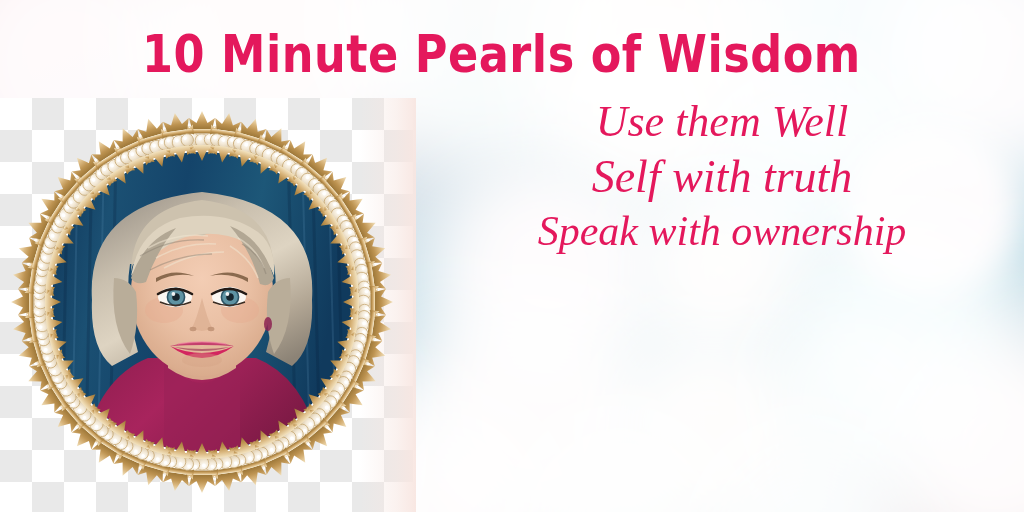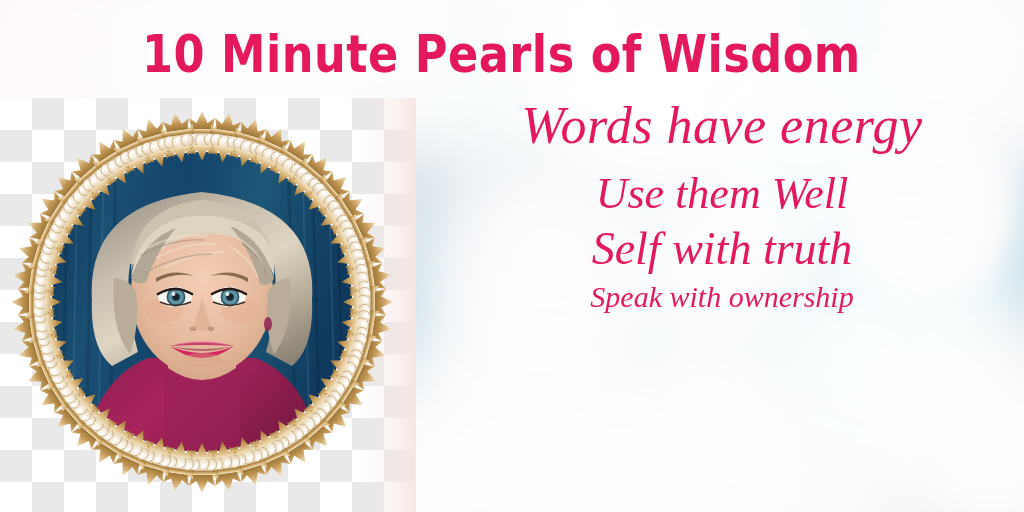--- a/index.html
+++ b/index.html
@@ -117,21 +117,21 @@
     font-style: italic;
   }
   .line {
     display: block;
     line-height: 1.0;
     white-space: nowrap;
   }
   .line.l0 { font-size: 52px; margin-bottom: 20px; letter-spacing: 0.5px; }
   .line.l1 { font-size: 44px; margin-bottom: 10px; }
   .line.l2 { font-size: 46px; margin-bottom: 10px; }
-  .line.l3 { font-size: 30px; margin-bottom: 8px; }
+  .line.l3 { font-size: 42px; margin-bottom: 8px; }
   .line.l4 { font-size: 44px; margin-bottom: 8px; }
   .line.l5 { font-size: 44px; }
 </style>
 </head>
 <body>
 
 <div id="canvas">
 
   <div class="bg-base"></div>
 
@@ -378,19 +378,18 @@
           <use href="#orn" transform="rotate(343.64 202 202) translate(202 37)"></use>
           <use href="#orn" transform="rotate(351.82 202 202) translate(202 37)"></use>
         </g>
       </svg>
     </div>
   </div>
 
   <div class="title">10 Minute Pearls of Wisdom</div>
 
   <div class="lines">
-    <span class="line l0">Words have energy</span>
     <span class="line l1">Use them Well</span>
     <span class="line l2">Self with truth</span>
     <span class="line l3">Speak with ownership</span>
   </div>
 
 </div>
 
 </body></html>

